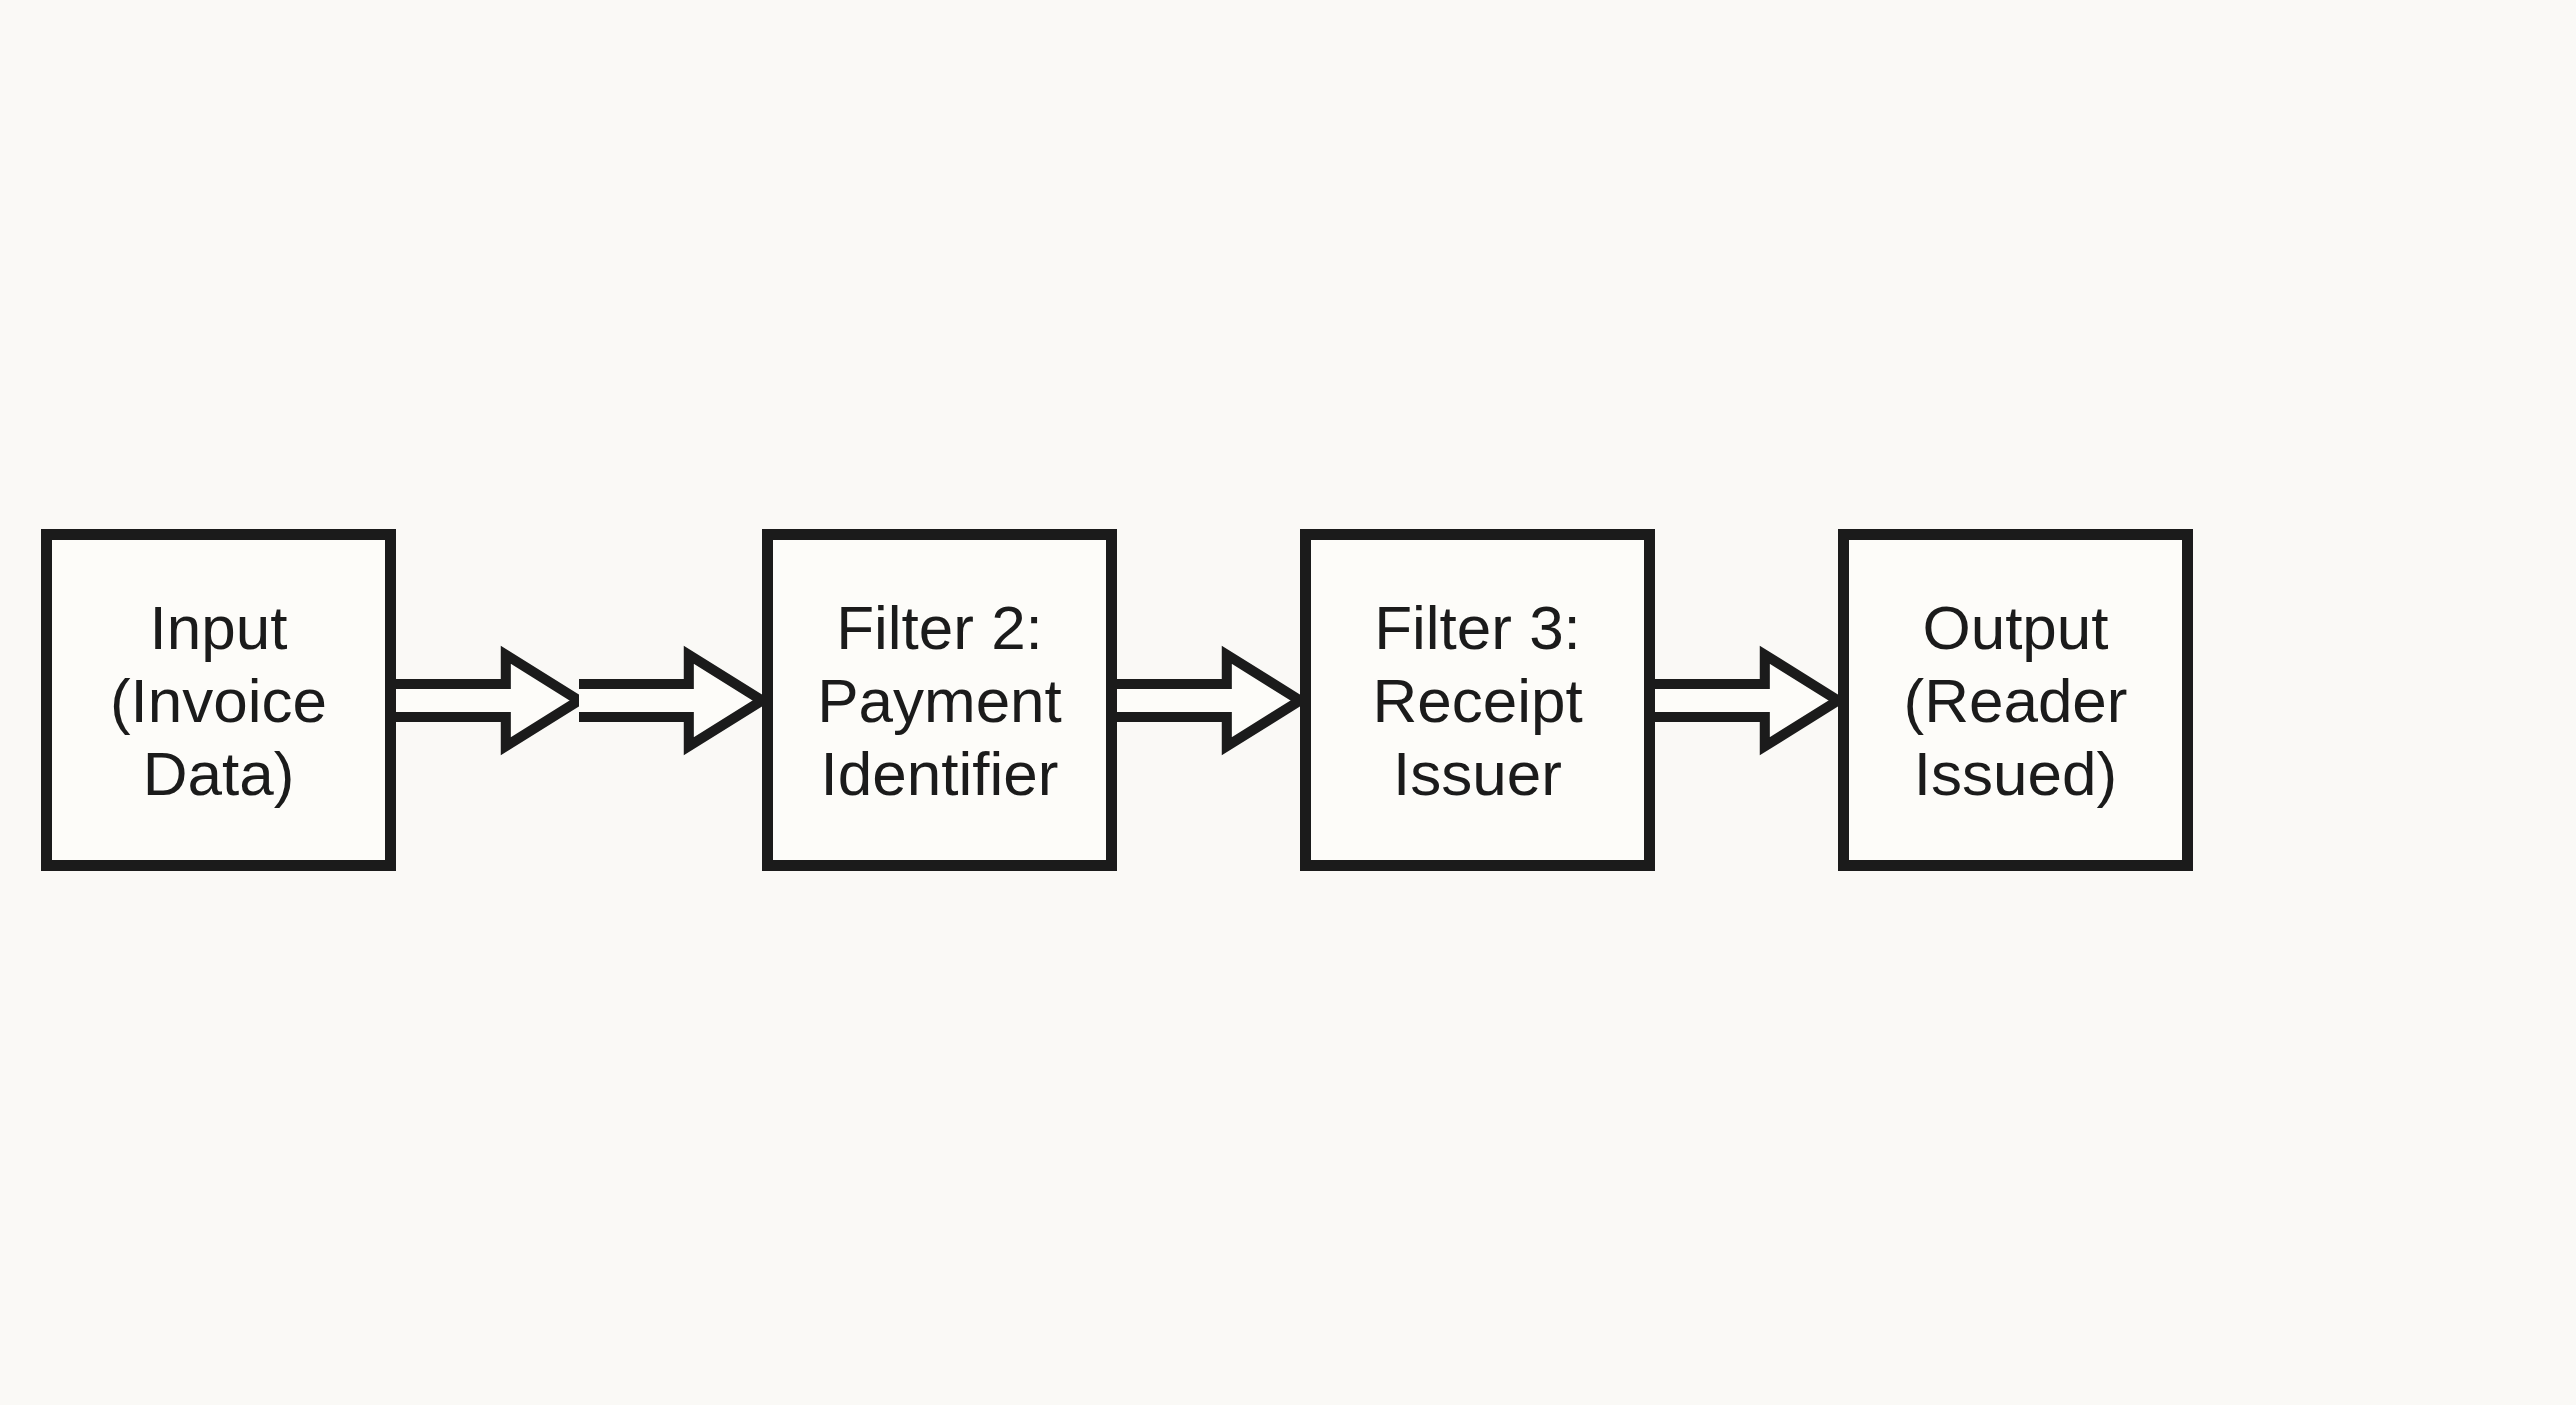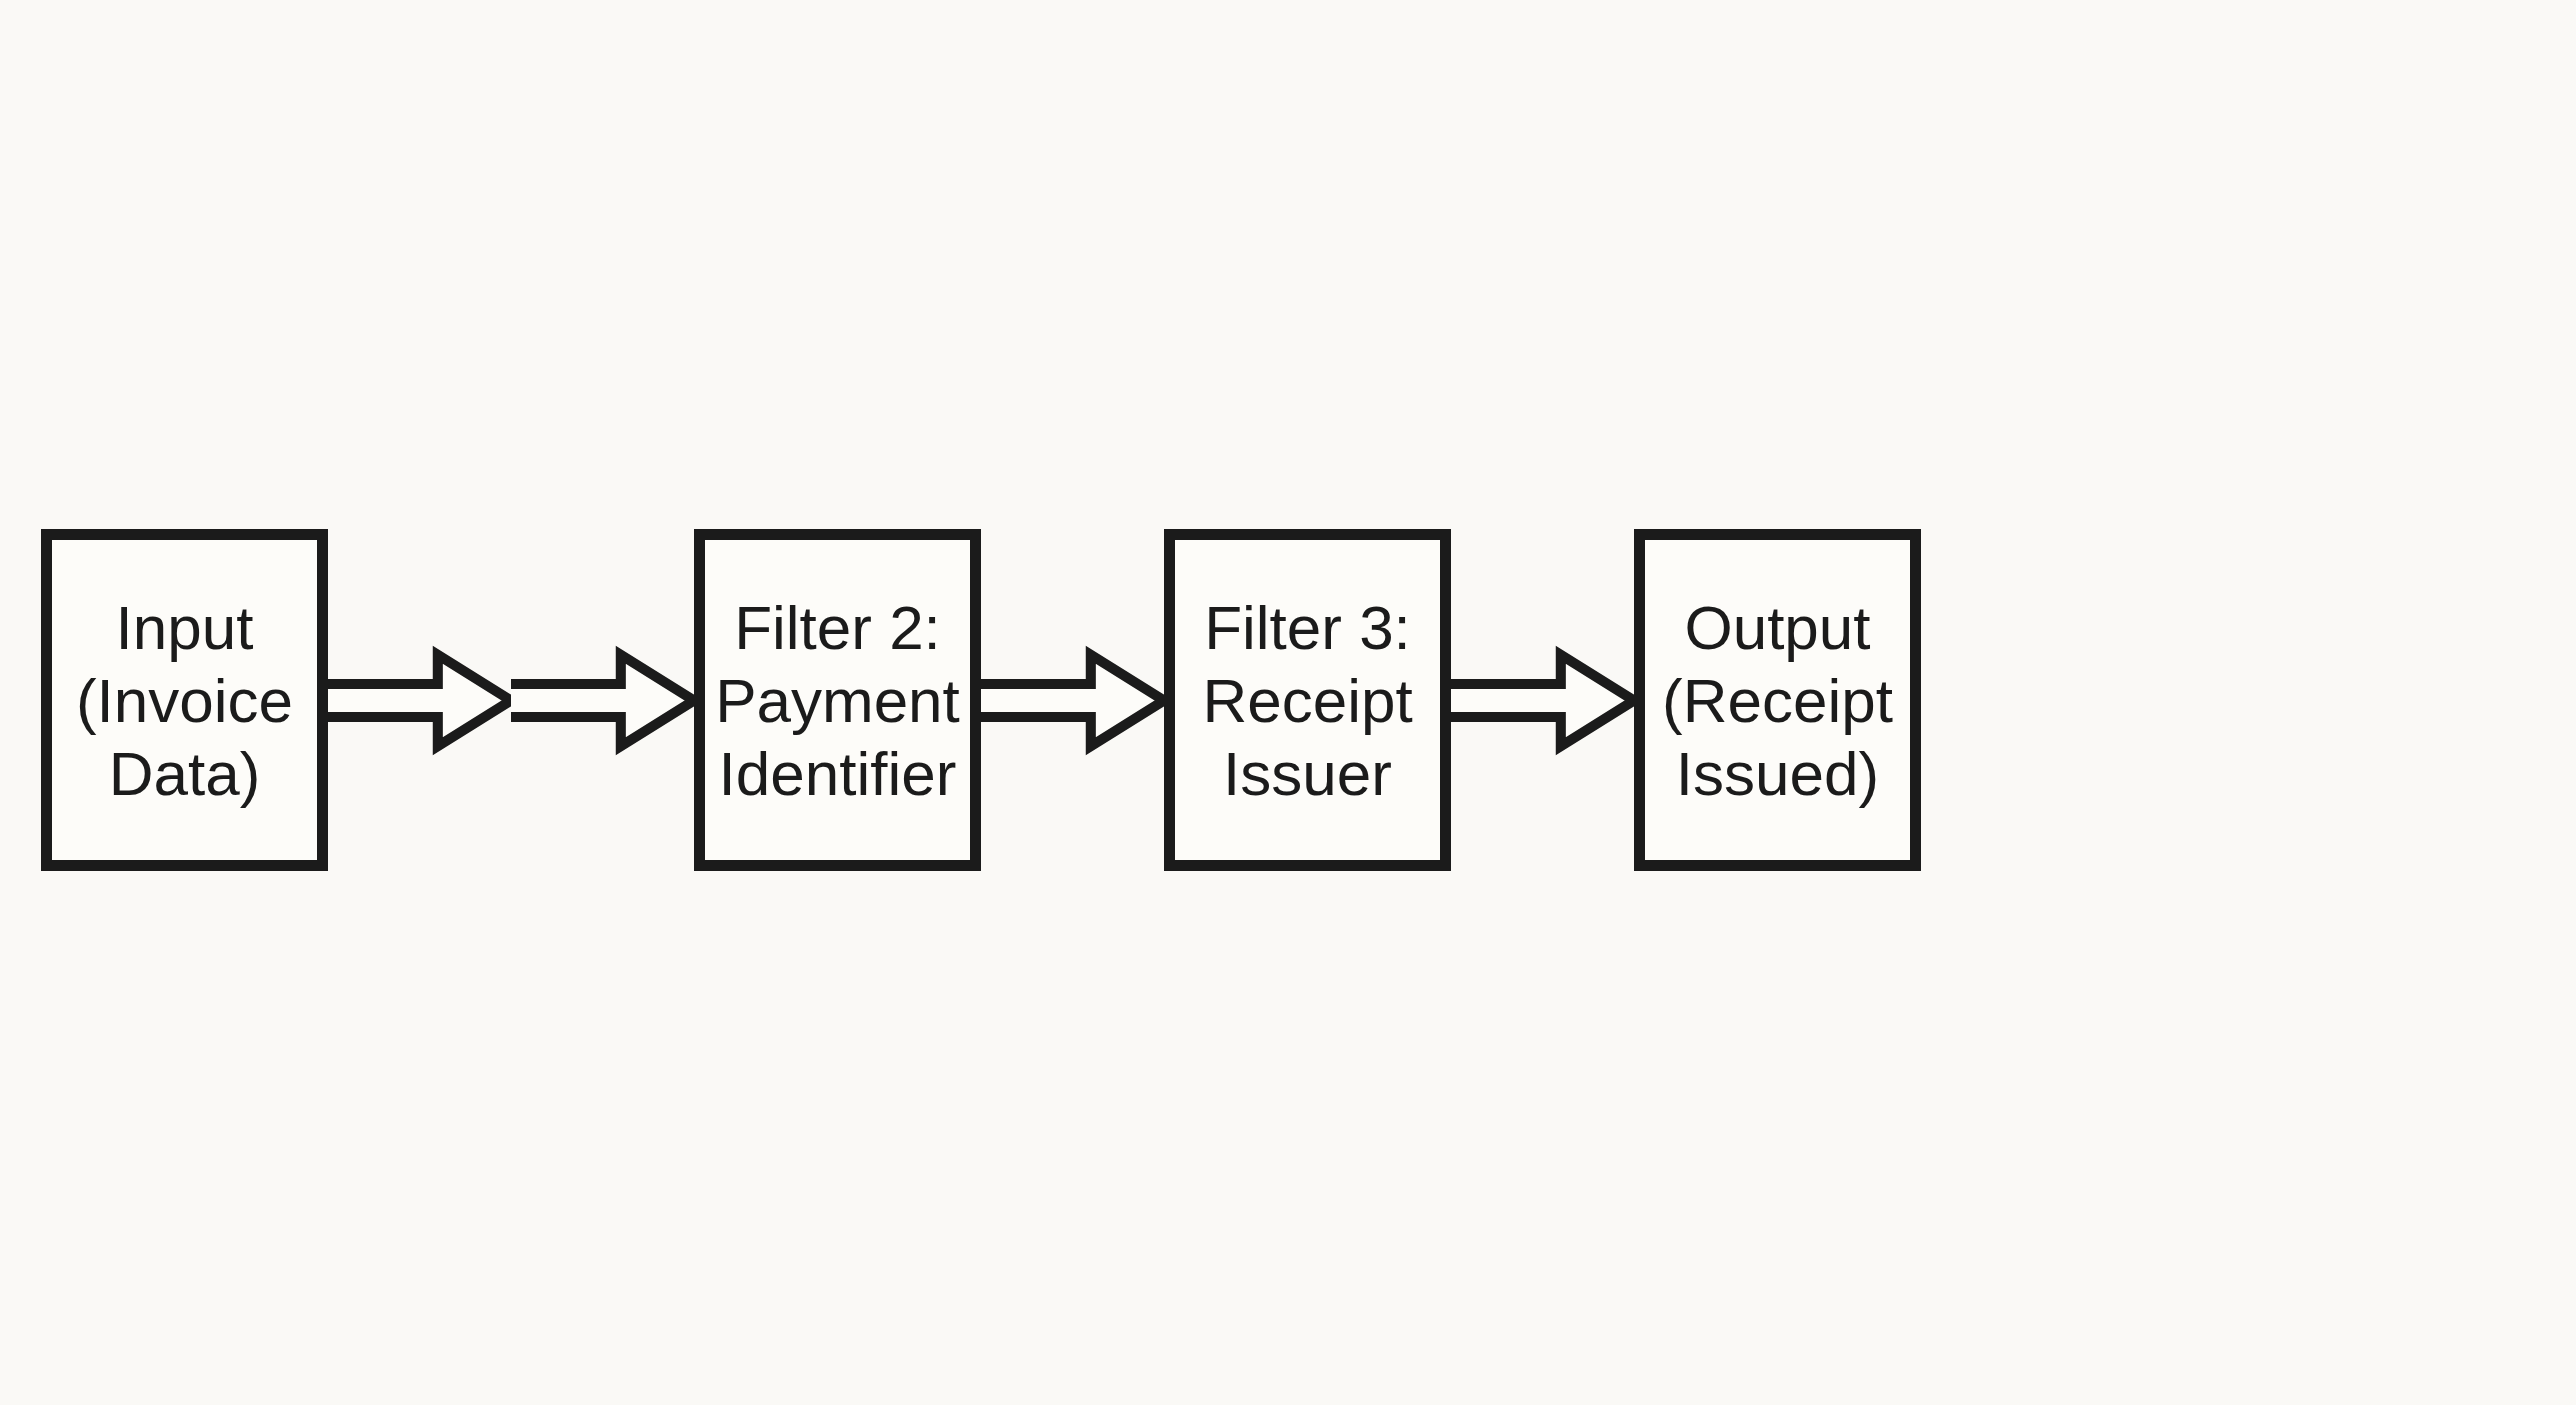--- a/index.html
+++ b/index.html
@@ -18,21 +18,21 @@
   }
   .diagram {
     position: absolute;
     left: 41px;
     top: 529px;
     display: flex;
     flex-direction: row;
     align-items: stretch;
   }
   .node {
-    width: 287px;
+    width: 355px;
     height: 342px;
     border: 11px solid var(--stroke);
     background: var(--node-fill);
     display: flex;
     align-items: center;
     justify-content: center;
     flex: 0 0 auto;
   }
   .node-label {
     font-size: 62px;
@@ -105,18 +105,18 @@
   </div>
 
   <div class="arrow">
     <svg viewBox="0 0 200 130" aria-hidden="true">
       <path d="M 0 47 L 120 47 L 120 15 L 200 65 L 120 115 L 120 83 L 0 83"></path>
     </svg>
   </div>
 
   <div class="node">
     <div class="node-label">Output
-(Receipt
+(Reader
 Issued)</div>
   </div>
 
 </div>
 
 
 </body></html>

